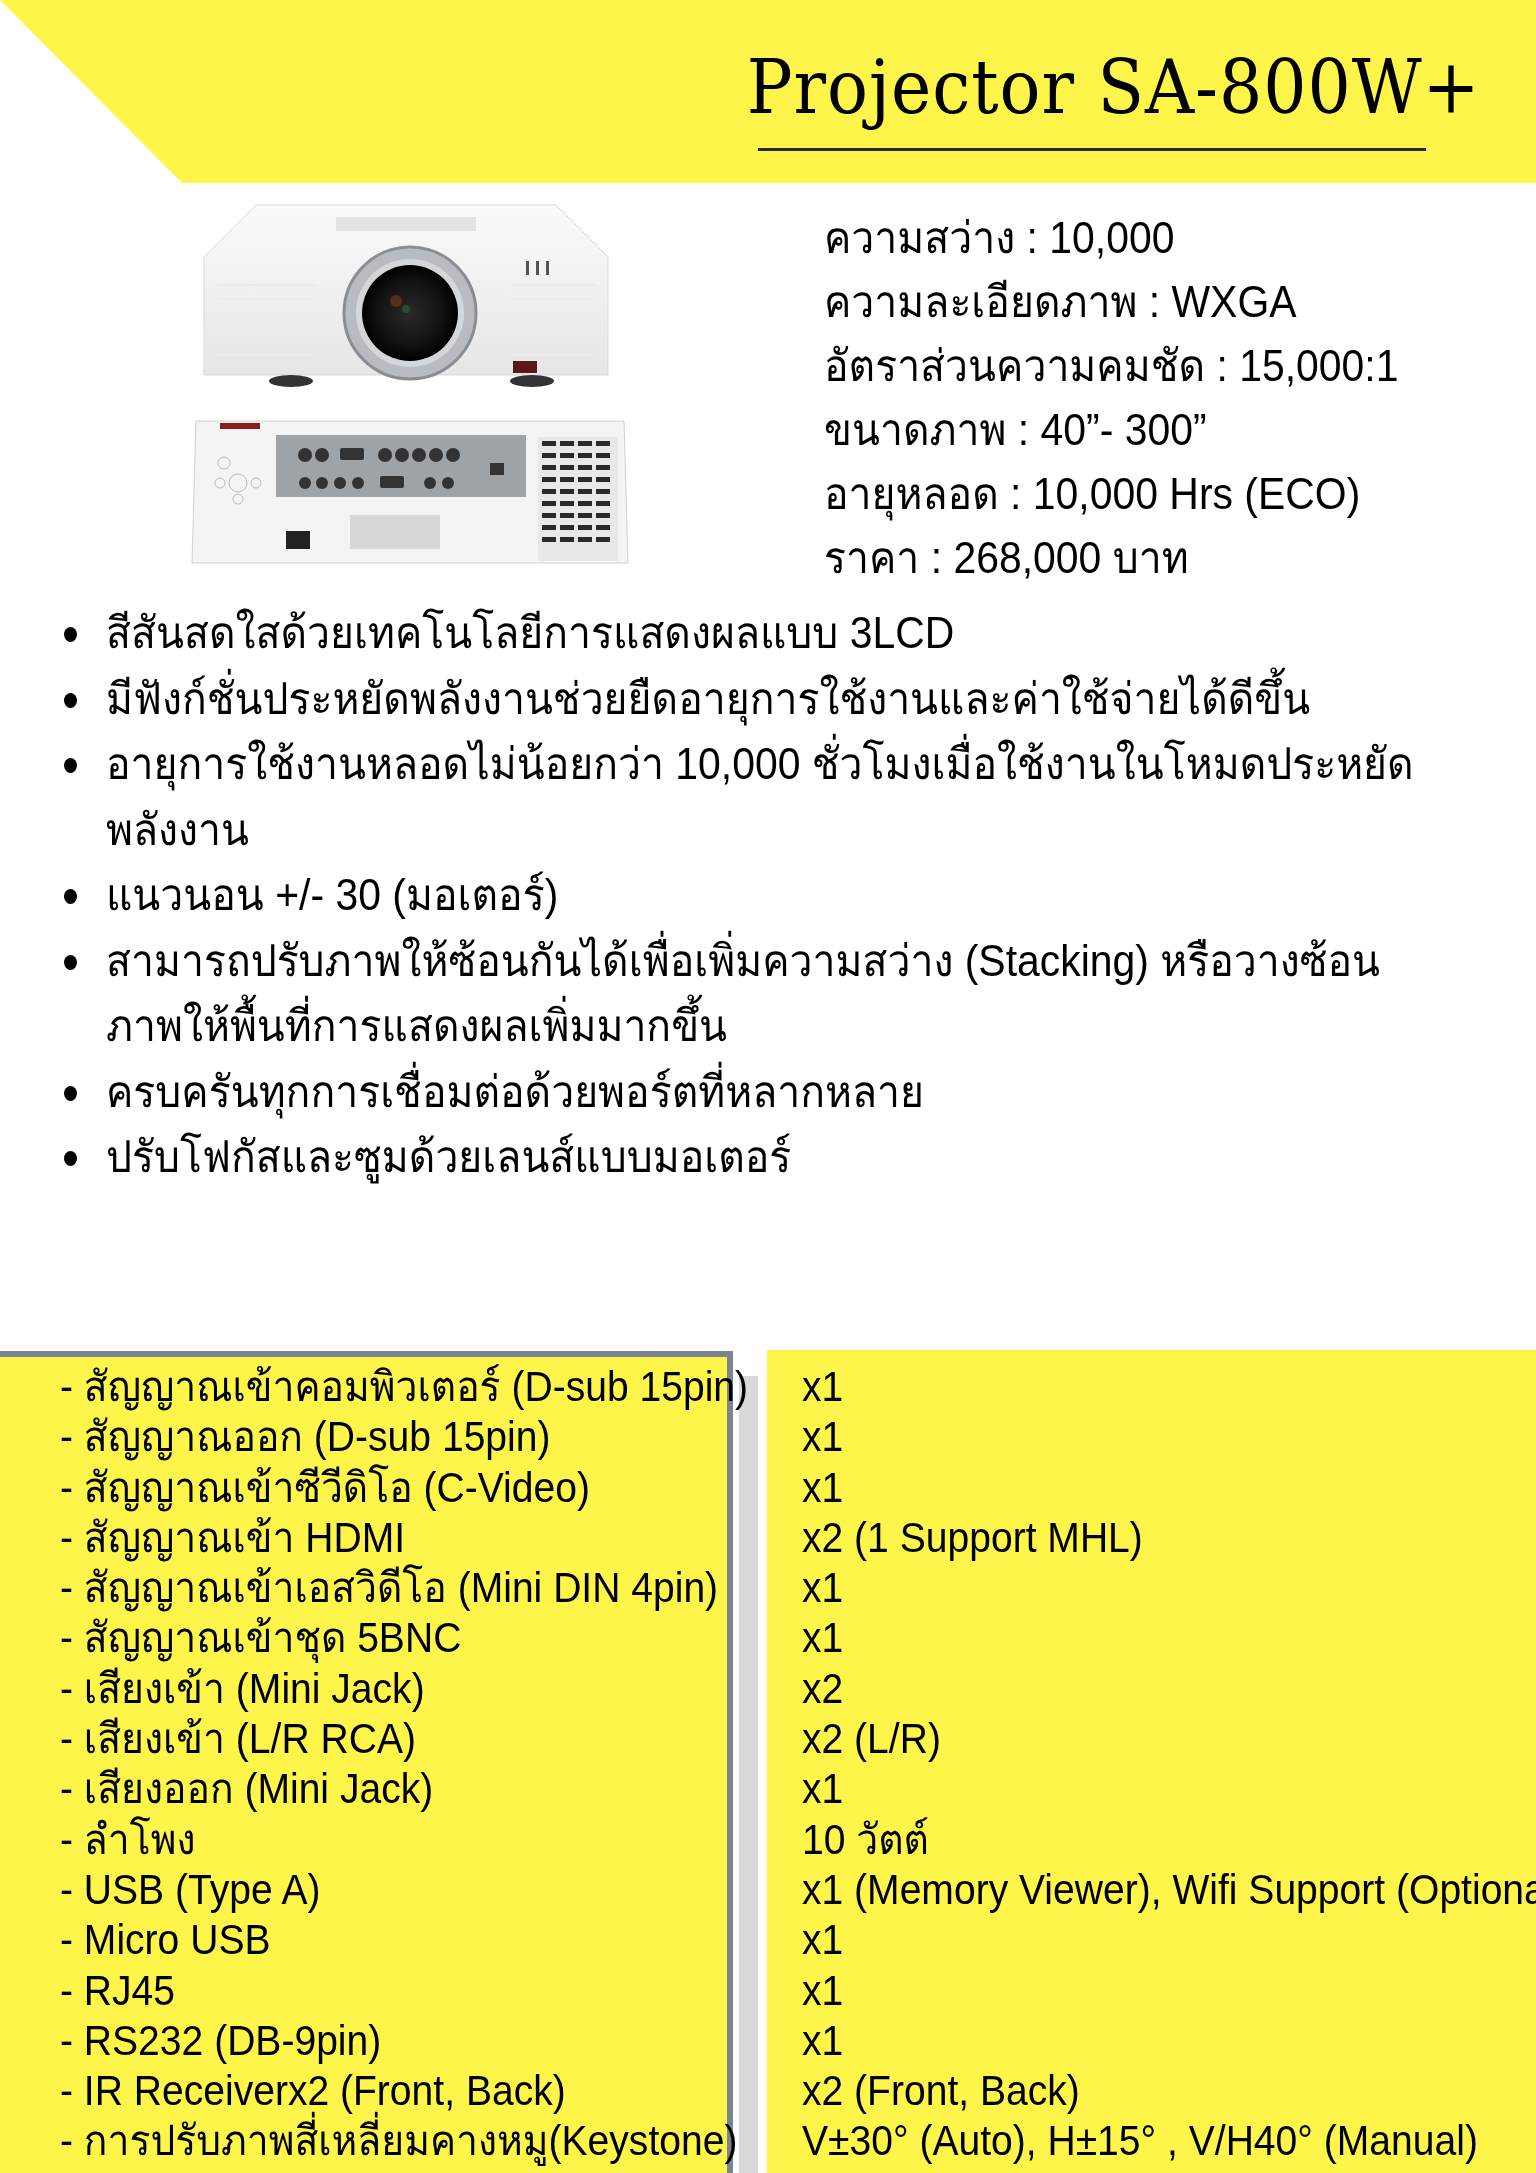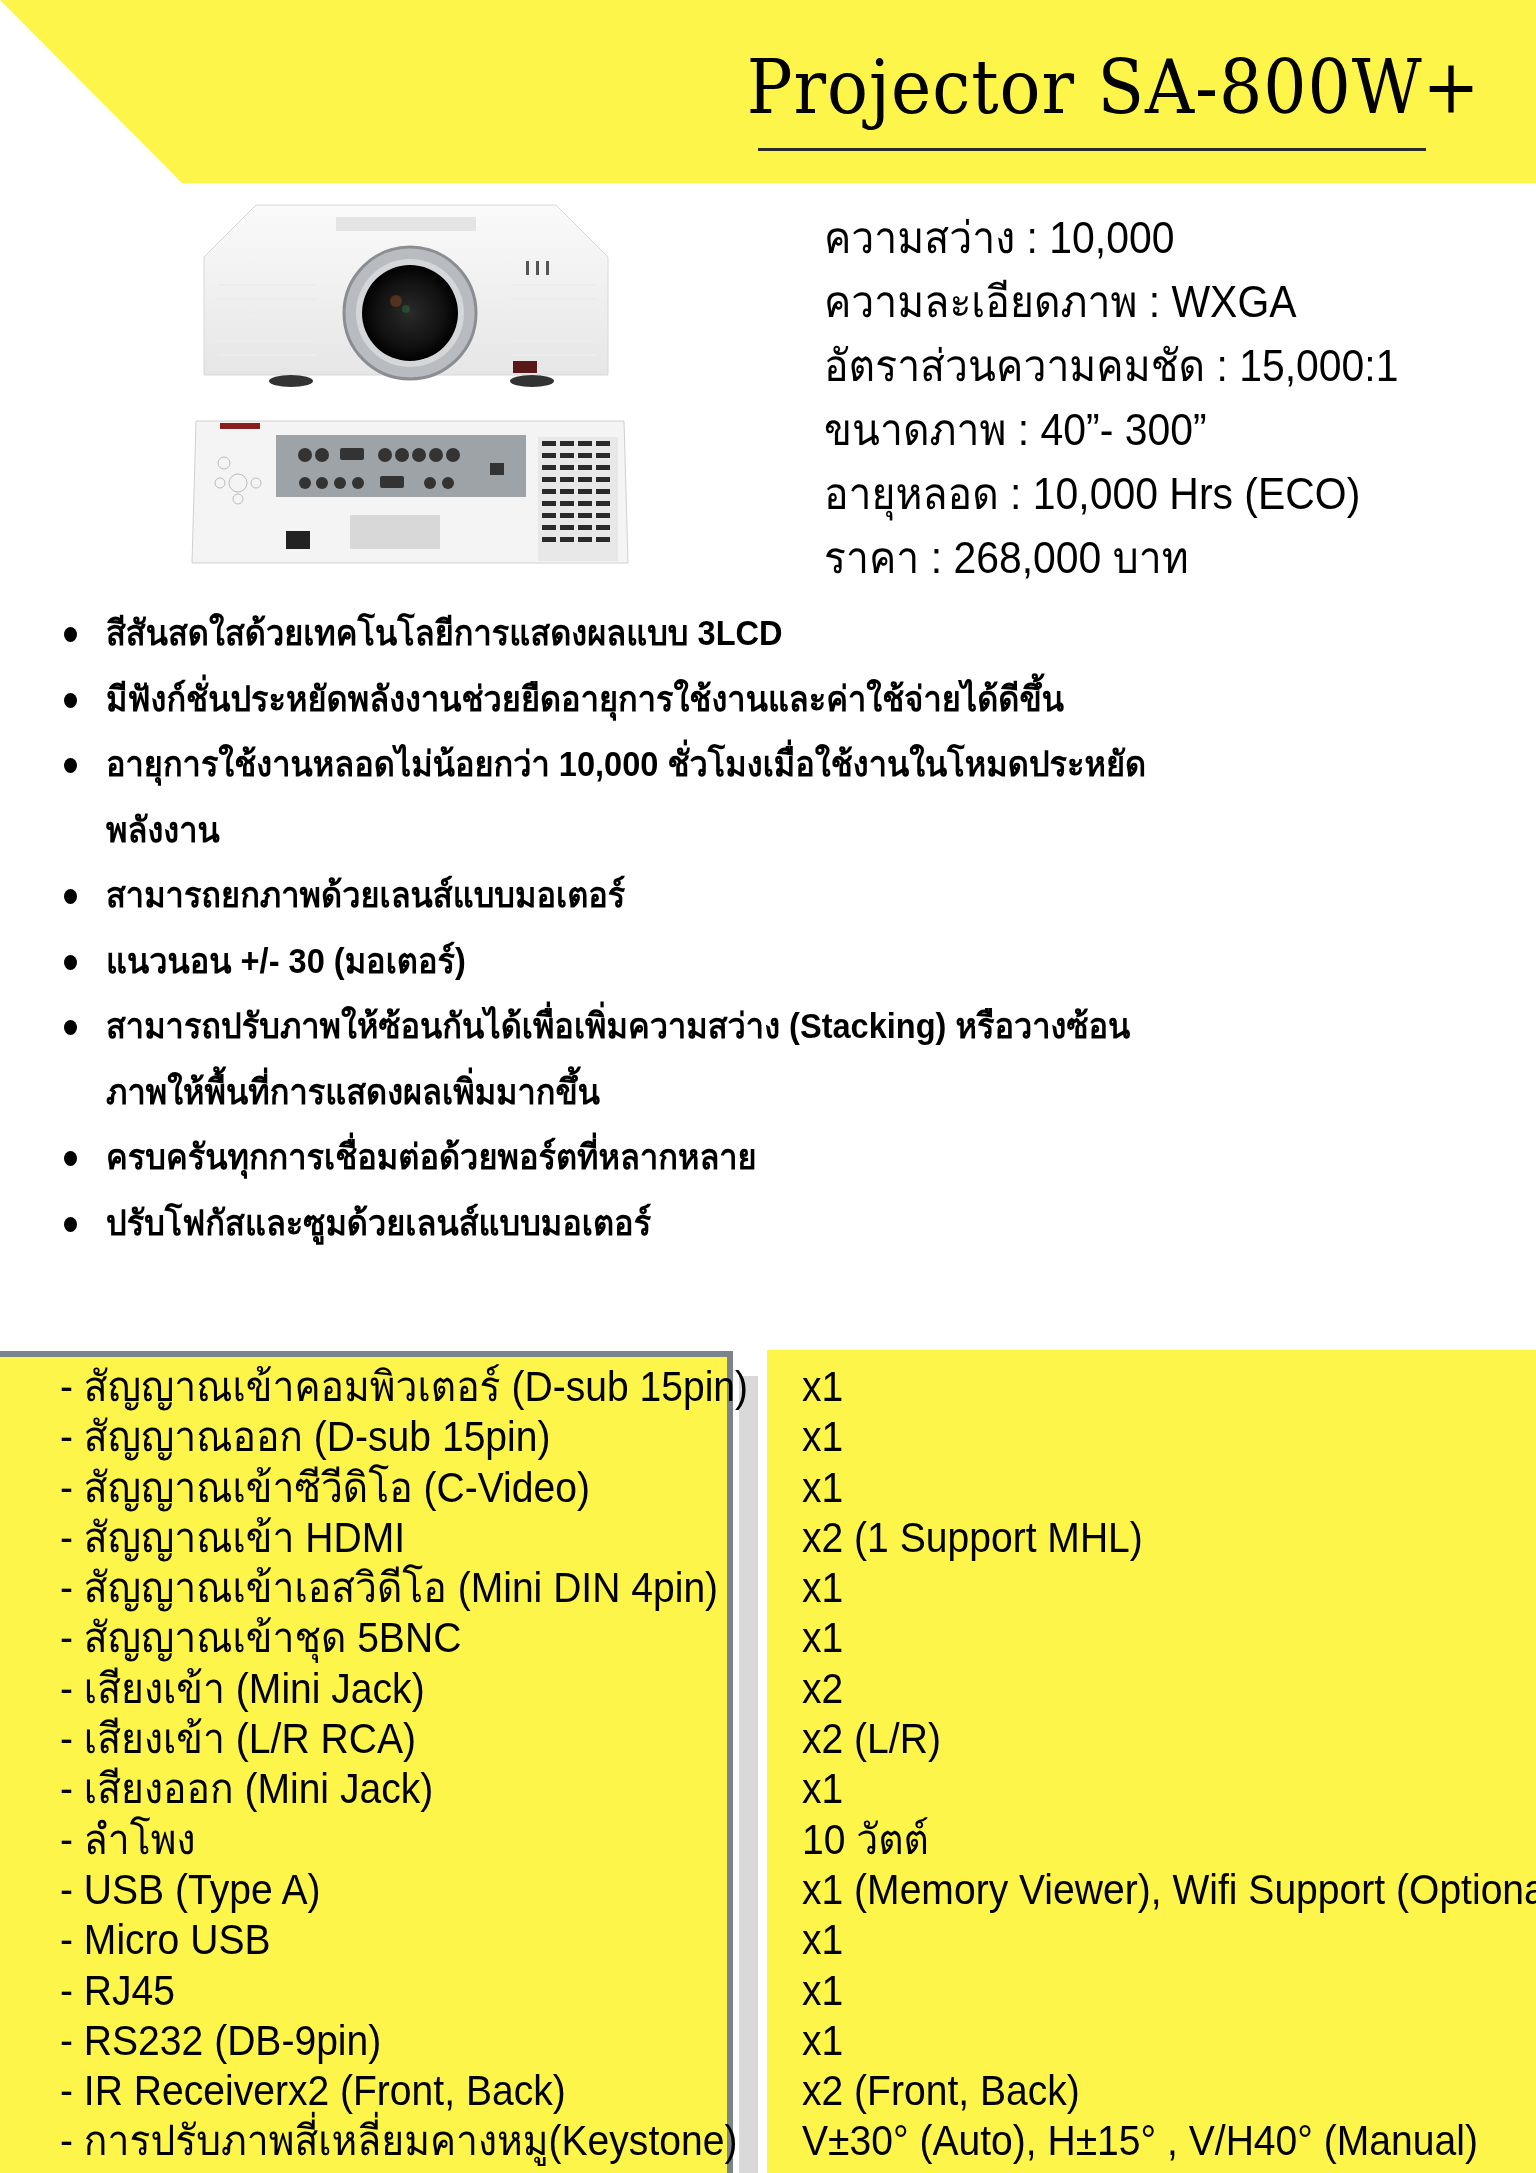--- a/index.html
+++ b/index.html
@@ -34,21 +34,21 @@
 
   .specs {
     position: absolute; left: 824px; top: 206px;
     font-size: 44px; line-height: 64px;
     transform: scaleX(0.93); transform-origin: left center;
   }
   .specs .row { white-space: nowrap; }
 
   .features {
     position: absolute; left: 60px; top: 600px; width: 1260px;
-    font-size: 35px; line-height: 65.5px; margin: 0; padding: 0; list-style: none; font-weight: bold;
+    font-size: 44px; line-height: 65.5px; margin: 0; padding: 0; list-style: none;
   }
   .features li { position: relative; padding-left: 46px; }
   .features li .bullet {
     position: absolute; left: 4px; top: 27px; width: 13px; height: 15px;
     border-radius: 50%; background: #000;
   }
   .features li .txt { display: inline-block; transform: scaleX(0.93); transform-origin: left center; white-space: nowrap; }
   .features li .cont { display: block; }
 
   .panel-left {
@@ -199,21 +199,20 @@
   <div class="row">อัตราส่วนความคมชัด : 15,000:1</div>
   <div class="row">ขนาดภาพ : 40”- 300”</div>
   <div class="row">อายุหลอด : 10,000 Hrs (ECO)</div>
   <div class="row">ราคา : 268,000 บาท</div>
 </div>
 
 <ul class="features">
   <li><span class="bullet"></span><span class="txt">สีสันสดใสด้วยเทคโนโลยีการแสดงผลแบบ 3LCD</span></li>
   <li><span class="bullet"></span><span class="txt">มีฟังก์ชั่นประหยัดพลังงานช่วยยืดอายุการใช้งานและค่าใช้จ่ายได้ดีขึ้น</span></li>
   <li><span class="bullet"></span><span class="txt">อายุการใช้งานหลอดไม่น้อยกว่า 10,000 ชั่วโมงเมื่อใช้งานในโหมดประหยัด</span><span class="txt cont">พลังงาน</span></li>
-  <li><span class="bullet"></span><span class="txt">สามารถยกภาพด้วยเลนส์แบบมอเตอร์</span></li>
   <li><span class="bullet"></span><span class="txt">แนวนอน +/- 30 (มอเตอร์)</span></li>
   <li><span class="bullet"></span><span class="txt">สามารถปรับภาพให้ซ้อนกันได้เพื่อเพิ่มความสว่าง (Stacking) หรือวางซ้อน</span><span class="txt cont">ภาพให้พื้นที่การแสดงผลเพิ่มมากขึ้น</span></li>
   <li><span class="bullet"></span><span class="txt">ครบครันทุกการเชื่อมต่อด้วยพอร์ตที่หลากหลาย</span></li>
   <li><span class="bullet"></span><span class="txt">ปรับโฟกัสและซูมด้วยเลนส์แบบมอเตอร์</span></li>
 </ul>
 
 <div class="panel-left"></div>
 <div class="panel-shadow"></div>
 <div class="panel-right"></div>
 

